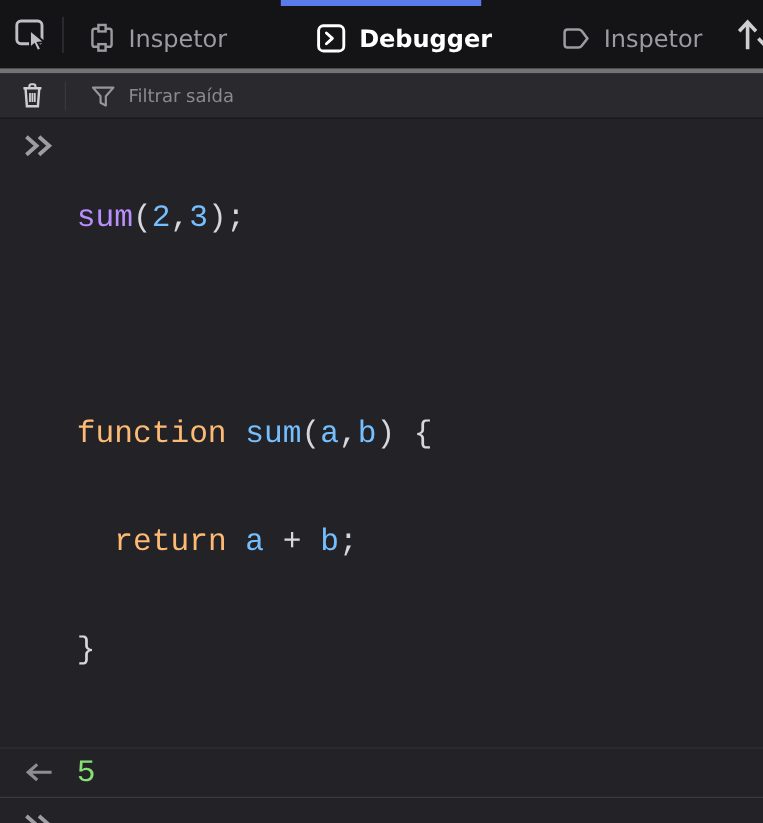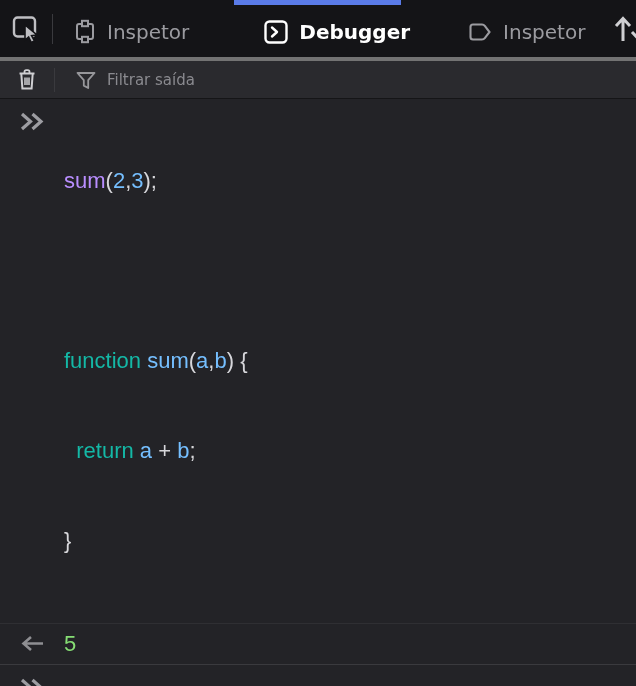--- a/index.html
+++ b/index.html
@@ -48,25 +48,25 @@
   .entry{border-top:1px solid #3a3a3e;}
   .entry:first-child{border-top:none;}
   .msg-row{display:flex;}
   .entry-input{padding:7px 0;}
   .entry-result{border-top:1px solid rgba(255,255,255,0.06);padding:5px 0;}
   .gutter{
     width:64px;flex:none;display:flex;justify-content:center;
     align-items:flex-start;padding-top:6px;
   }
   .code{
-    font-family:Liberation Sans, sans-serif;
-    font-size:22px;line-height:30px;white-space:pre;color:#d7d7db;
+    font-family:Liberation Mono, monospace;
+    font-size:26px;line-height:30px;white-space:pre;color:#d7d7db;
   }
   .code-line{min-height:30px;}
-  .t-kw{color:#14b8a6;}
+  .t-kw{color:#fdba74;}
   .t-var{color:#b98eff;}
   .t-def{color:#75bfff;}
   .t-p{color:#d7d7db;}
   .result-val{color:#86de74;}
   svg{display:block;}
 </style>
 </head>
 <body>
 
 <div class="tabbar">

